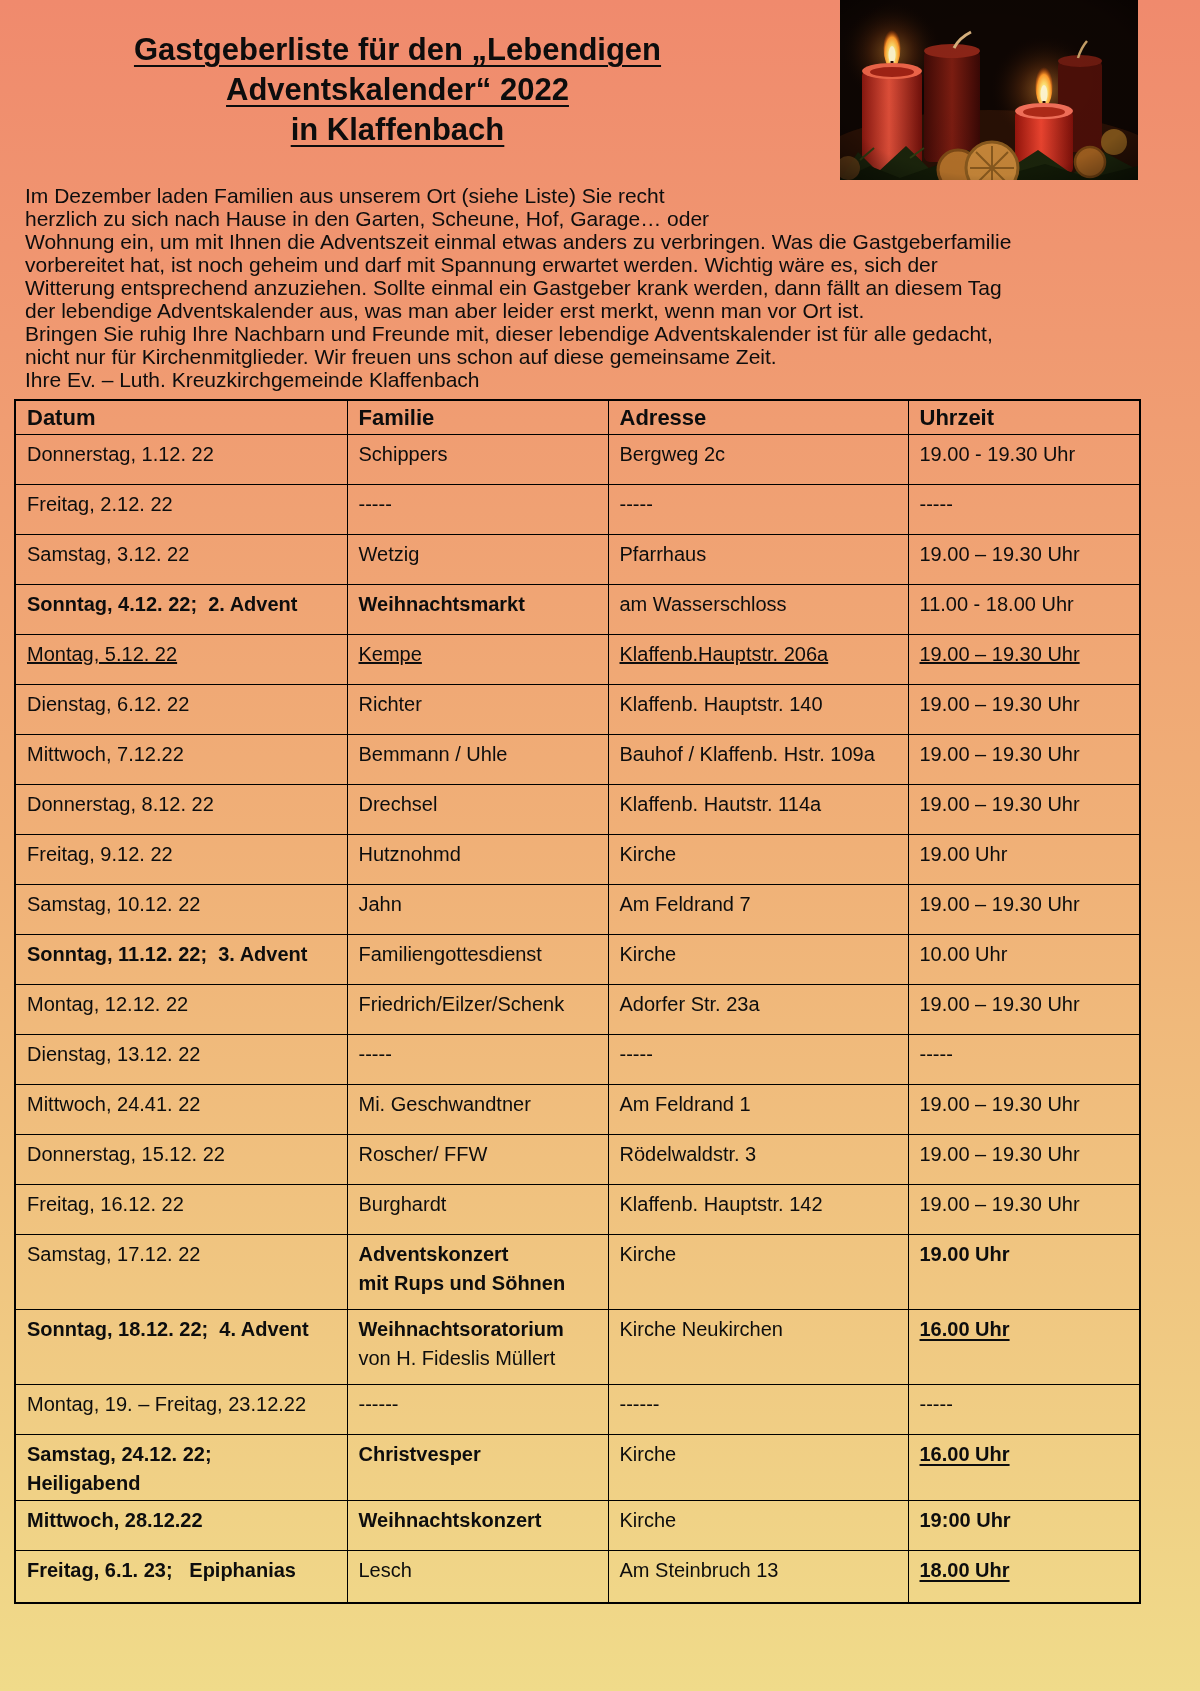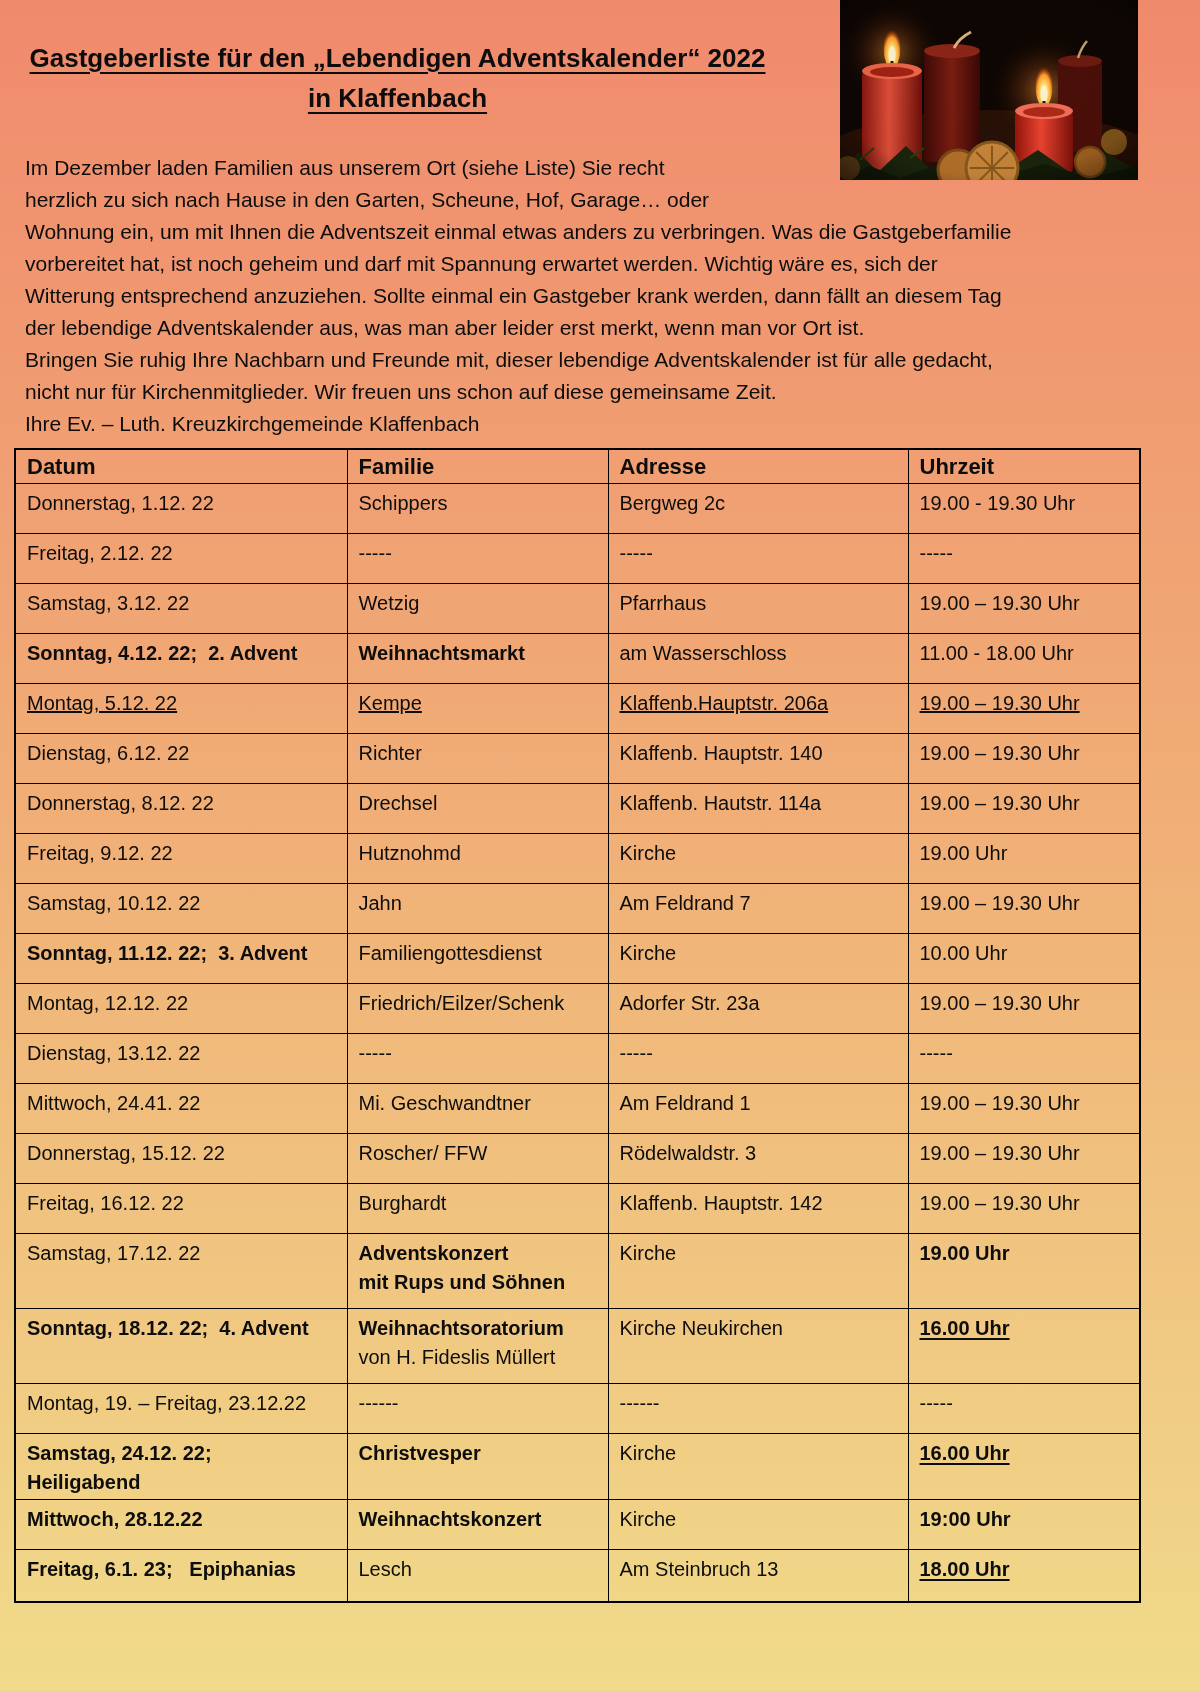--- a/index.html
+++ b/index.html
@@ -8,31 +8,31 @@
     width:1200px;height:1691px;
     overflow:hidden;
     color:var(--text,#0d0d0d);
     background:linear-gradient(180deg,var(--bg-top,#f08a6d) 0%,var(--bg-mid,#f0b077) 50%,var(--bg-bottom,#f0db8a) 100%);
     font-family:"Liberation Sans","DejaVu Sans",sans-serif;
   }
   .photo{
     position:absolute;left:840px;top:0;width:298px;height:180px;display:block;
   }
   h1.title{
-    margin:0;padding-top:38px;width:795px;
-    text-align:center;font-size:26px;line-height:40px;font-weight:700;
+    margin:0;padding-top:30px;width:795px;
+    text-align:center;font-size:31px;line-height:40px;font-weight:700;
   }
   h1.title .tline{
     text-decoration:underline;
     text-decoration-thickness:2px;
     text-underline-offset:5px;
   }
   .intro{
     margin:34px 90px 0 25px;
-    font-size:21px;line-height:32px;
+    font-size:21px;line-height:23px;
     white-space:pre-line;
   }
   table.schedule{
     margin:8px 0 0 14px;
     width:1125px;
     border-collapse:collapse;
     table-layout:fixed;
     border:2px solid var(--border,#000);
   }
   table.schedule col.c1{width:332px;}
@@ -206,20 +206,26 @@
           <td><span>Klaffenb.Hauptstr. 206a</span></td>
           <td><span>19.00 – 19.30 Uhr</span></td>
         </tr>
         <tr style="height: 50px;">
           <td><span>Dienstag, 6.12. 22</span></td>
           <td><span>Richter</span></td>
           <td><span>Klaffenb. Hauptstr. 140</span></td>
           <td><span>19.00 – 19.30 Uhr</span></td>
         </tr>
         <tr style="height: 50px;">
+          <td><span>Mittwoch, 7.12.22</span></td>
+          <td><span>Bemmann / Uhle</span></td>
+          <td><span>Bauhof / Klaffenb. Hstr. 109a</span></td>
+          <td><span>19.00 – 19.30 Uhr</span></td>
+        </tr>
+        <tr style="height: 50px;">
           <td><span>Donnerstag, 8.12. 22</span></td>
           <td><span>Drechsel</span></td>
           <td><span>Klaffenb. Hautstr. 114a</span></td>
           <td><span>19.00 – 19.30 Uhr</span></td>
         </tr>
         <tr style="height: 50px; padding-left: 44px;">
           <td><span>Freitag, 9.12. 22</span></td>
           <td><span>Hutznohmd</span></td>
           <td><span>Kirche</span></td>
           <td><span>19.00 Uhr</span></td>

